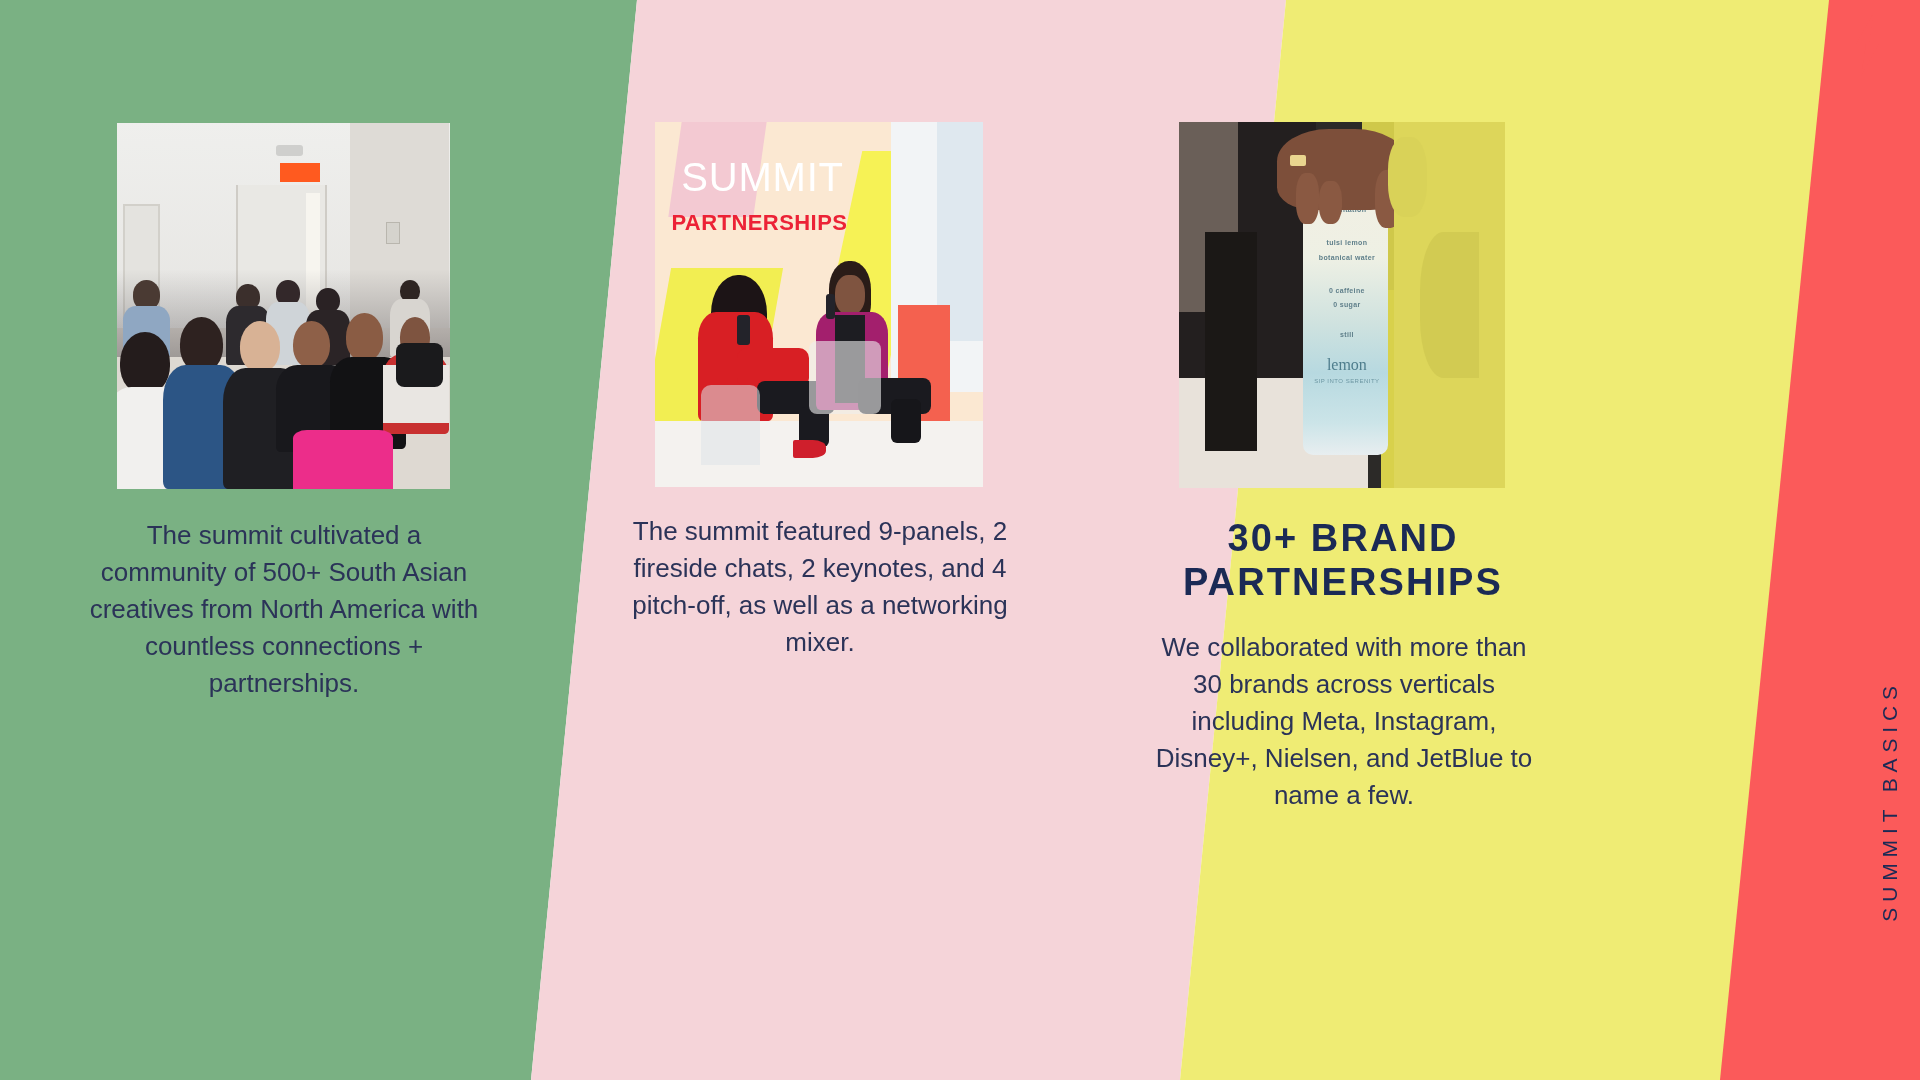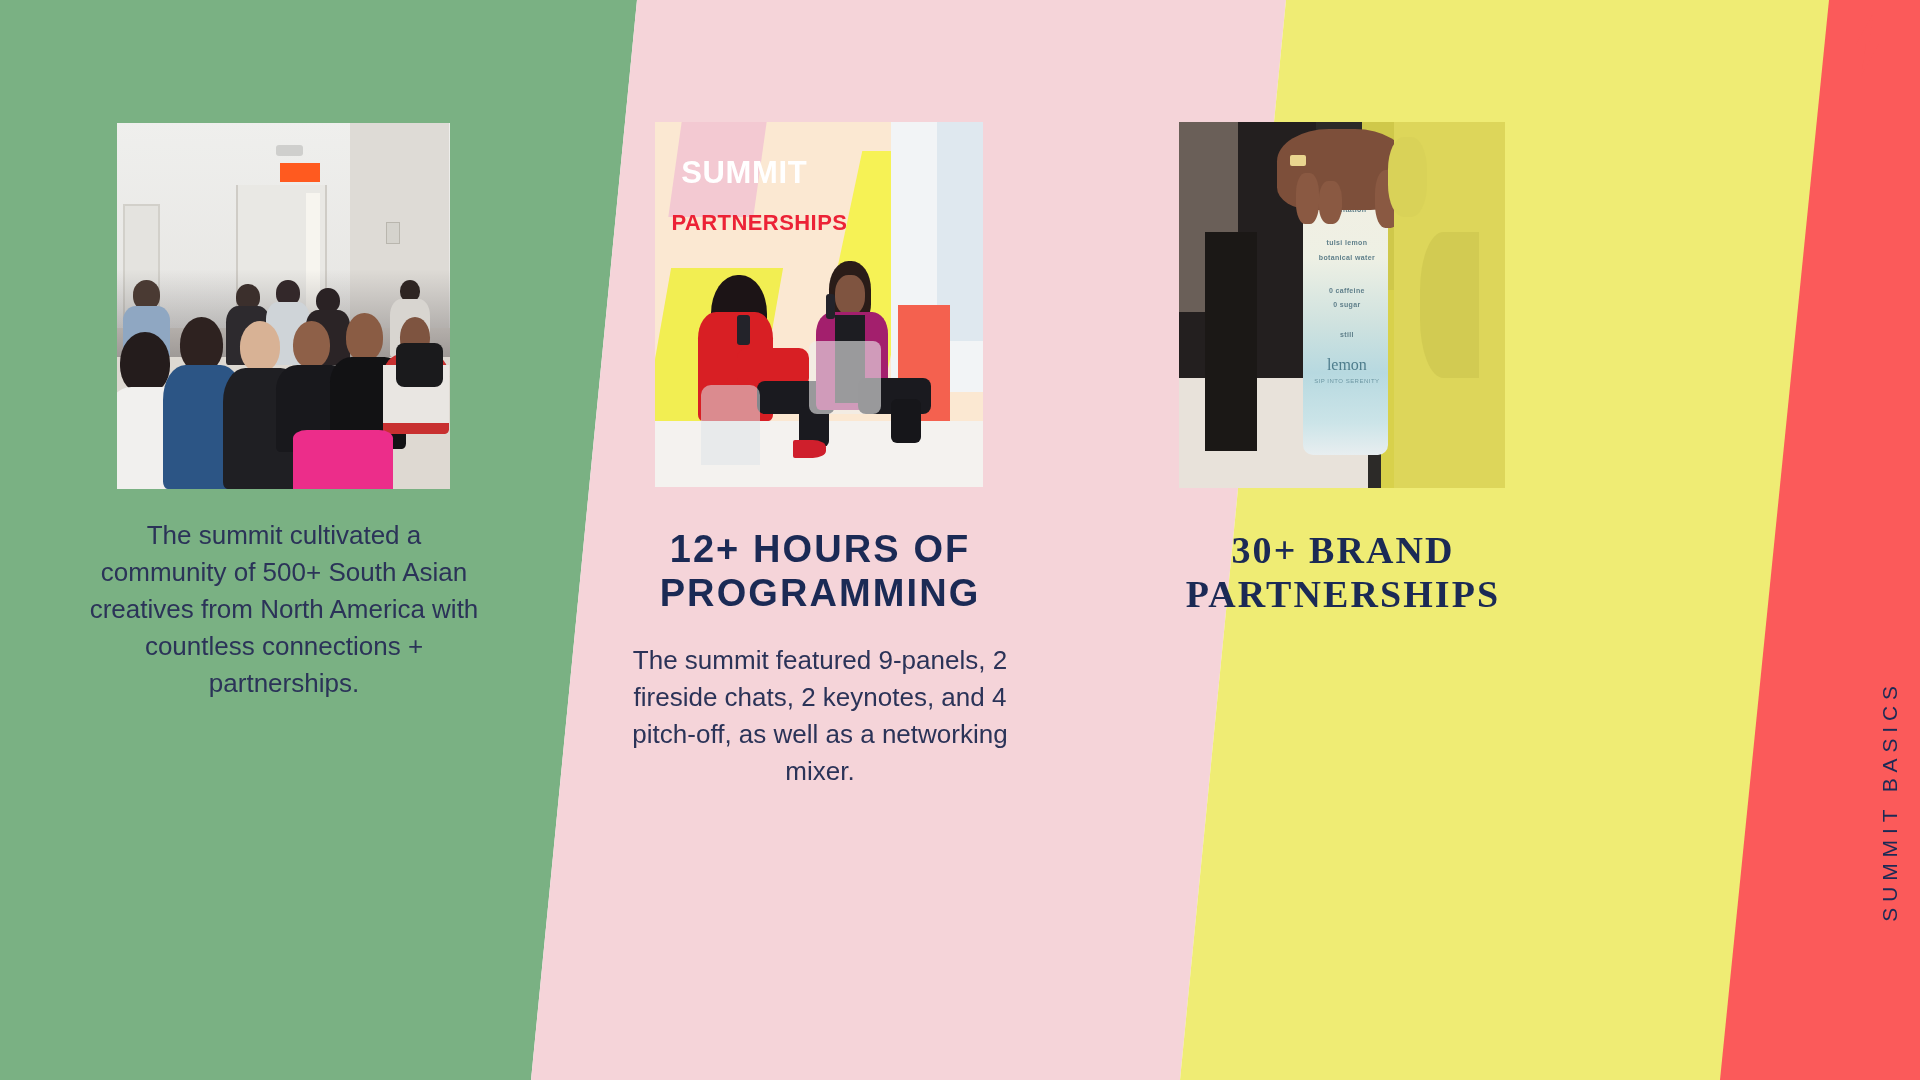--- a/index.html
+++ b/index.html
@@ -60,21 +60,21 @@
     font-weight: 700;
     font-size: 38px;
     letter-spacing: 0.055em;
     line-height: 1.17;
     text-align: center;
     text-transform: uppercase;
     white-space: pre-line;
   }
   .col-1 .headline { margin-top: 43px; width: 470px; margin-left: 6px; }
   .col-2 .headline { margin-top: 40px; width: 420px; margin-left: 10px; }
-  .col-3 .headline { margin-top: 40px; width: 440px; margin-left: 16px; font-family: Liberation Serif, serif; }
+  .col-3 .headline { margin-top: 28px; width: 440px; margin-left: 16px; }
 
   .body-copy {
     color: #2B3358;
     font-size: 26px;
     line-height: 1.42;
     text-align: center;
     font-weight: 400;
     white-space: pre-line;
   }
   .col-1 .body-copy { margin-top: 28px; width: 395px; margin-left: 8px; }
@@ -122,21 +122,21 @@
 
   
   .p2-bg     { left:0; top:0; width:100%; height:100%; background:#fbe8d2; }
   .p2-white  { left:72%; top:0; width:28%; height:74%; background:#f2f4f6; }
   .p2-white2 { left:86%; top:0; width:14%; height:60%; background:#dfe8ef; }
   .p2-yellow { left:0; top:40%; width:34%; height:50%; background:#f2ee52; transform: skewX(-10deg); }
   .p2-yellow2{ left:56%; top:8%; width:22%; height:60%; background:#f6f255; transform: skewX(-12deg); }
   .p2-pinkb  { left:6%; top:0; width:26%; height:26%; background:#f3c9d2; transform: skewX(-8deg); }
   .p2-coral  { left:74%; top:50%; width:16%; height:36%; background:#f4614f; }
   .p2-floor  { left:0; top:82%; width:100%; height:18%; background:#f4f2ef; }
-  .p2-sumtxt { left:8%; top:9%; width:84%; color:#ffffff; font-size:31px; font-weight:700; letter-spacing:0.02em; }
+  .p2-sumtxt { left:8%; top:9%; width:84%; color:#ffffff; font-size:40px; font-weight:400; letter-spacing:0.02em; }
   .p2-comptxt{ left:5%; top:24%; width:90%; color:#ec2236; font-size:22px; font-weight:800; letter-spacing:0.02em; }
 
   
   .p3-bg     { left:0; top:0; width:100%; height:100%; background:#2c2a28; }
   .p3-dark   { left:0; top:0; width:42%; height:100%; background:#231f1f; }
   .p3-yellow { left:62%; top:0; width:38%; height:100%; background:#d8d14b; }
   .p3-yellow2{ left:56%; top:0; width:14%; height:46%; background:#cfc84a; }
   .p3-floor  { left:0; top:70%; width:58%; height:30%; background:#e8e2da; }
   .p3-can    { left:38%; top:16%; width:26%; height:75%;
                background: linear-gradient(180deg,#f2efe3 0%,#eef0e4 28%,#cfe2df 52%,#b7d9e0 70%,#cbe4e8 88%,#e8eef0 100%);
@@ -228,22 +228,20 @@
       <div class="ph" style="left:53%; top:38%; width:13%; height:17%; background:#2a1c18; border-radius:46% 46% 30% 30%;"></div>
       <div class="ph" style="left:55%; top:42%; width:9%;  height:11%; background:#7f5440; border-radius:45%;"></div>
       <div class="ph" style="left:49%; top:52%; width:22%; height:27%; background:#a31f6d; border-radius:22% 22% 6% 6%;"></div>
       <div class="ph" style="left:55%; top:53%; width:9%;  height:24%; background:#1d1d22;"></div>
       <div class="ph" style="left:52%; top:47%; width:3%;  height:7%;  background:#23232a; border-radius:3px;"></div>
       <div class="ph" style="left:62%; top:70%; width:22%; height:10%; background:#1a1a1f; border-radius:8px;"></div>
       <div class="ph" style="left:72%; top:76%; width:9%;  height:12%; background:#16161a; border-radius:6px;"></div>
       <div class="ph" style="left:47%; top:60%; width:22%; height:20%; background:#efefef; opacity:.6; border-radius:8px;"></div>
     </div>
 
-    <div class="headline">12+ HOURS OF
-PROGRAMMING</div>
     <div class="body-copy">The summit featured 9-panels, 2 fireside chats, 2 keynotes, and 4 pitch-off, as well as a networking mixer.</div>
   </div>
 
   <div class="col col-3">
     <div class="photo-frame">
       <div class="ph p3-bg"></div>
       <div class="ph p3-dark"></div>
       <div class="ph p3-yellow"></div>
       <div class="ph p3-yellow2"></div>
       <div class="ph p3-floor"></div>
@@ -265,20 +263,21 @@
       <div class="ph p3-finger" style="left:43%; top:16%; width:7%;  height:12%;"></div>
       <div class="ph p3-finger" style="left:60%; top:13%; width:8%;  height:16%;"></div>
       <div class="ph p3-ring"></div>
       <div class="ph" style="left:66%; top:0; width:34%; height:100%; background:#ddd65a;"></div>
       <div class="ph" style="left:74%; top:30%; width:18%; height:40%; background:#d2cb52; border-radius:40% 0 0 40%;"></div>
       <div class="ph" style="left:64%; top:4%;  width:12%; height:22%; background:#d9d258; border-radius:40%;"></div>
     </div>
 
     <div class="headline">30+ BRAND
 PARTNERSHIPS</div>
+    <div class="body-copy">We collaborated with more than 30 brands across verticals including Meta, Instagram, Disney+, Nielsen, and JetBlue to name a few.</div>
   </div>
 
   <div class="bolt">
     <svg viewBox="0 0 38 62" width="38" height="62" aria-hidden="true">
       <path d="M25 0 L8 30 L18 30 L13 62 L32 28 L21 28 Z" fill="#FB5A5A"></path>
     </svg>
   </div>
 
   <div class="side-label">SUMMIT BASICS</div>
 

